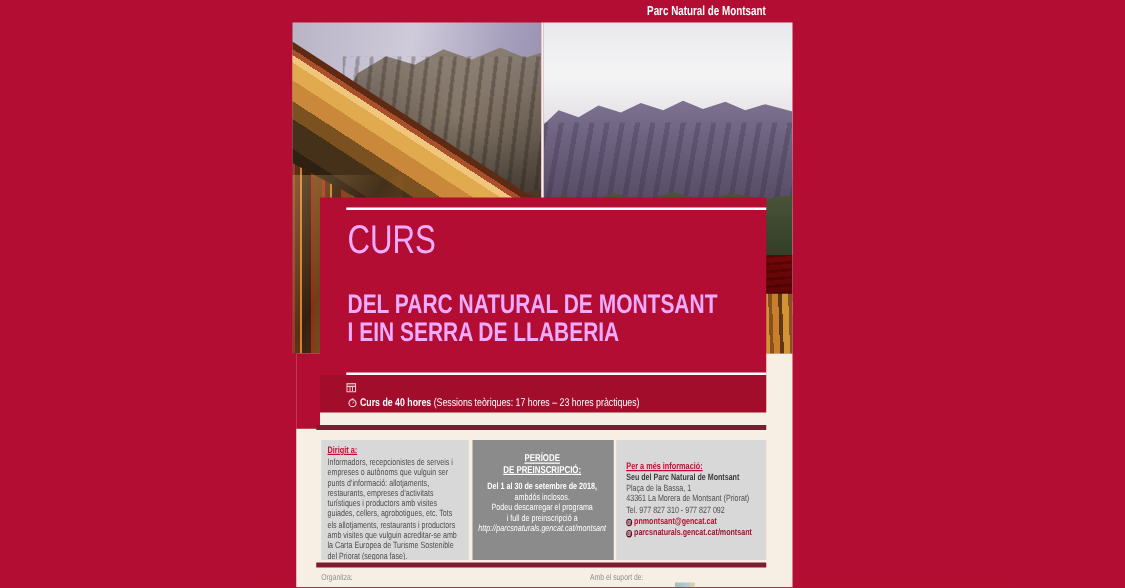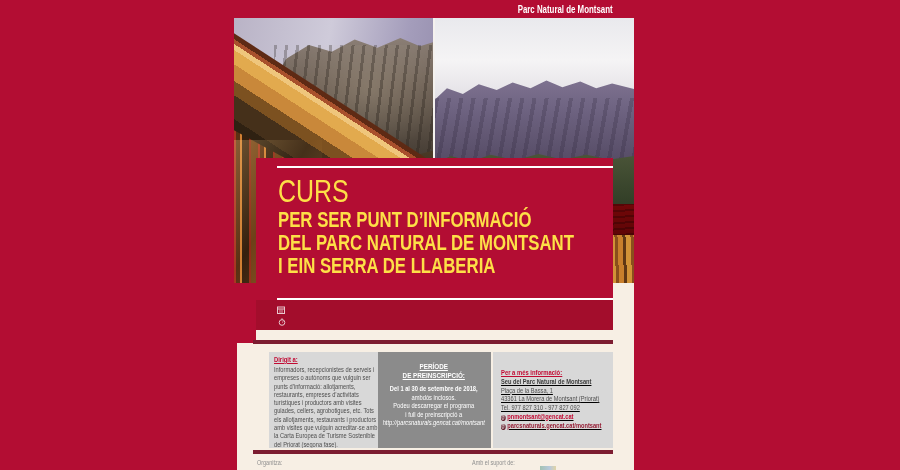--- a/index.html
+++ b/index.html
@@ -58,21 +58,21 @@
     background:repeating-linear-gradient(175deg,#a5262b 0 4px,#7e1c20 4px 6px),
                linear-gradient(180deg,#b02c2e,#8c2024);background-blend-mode:multiply;}
   .rp-vines{left:0;top:82%;width:100%;height:18%;
     background:repeating-linear-gradient(88deg,#d29337 0 5px,#8a4f1c 5px 8px,#c87f2c 8px 13px,#5f3714 13px 16px);}
 
   
   .cream{position:absolute;left:237px;top:283px;width:397px;height:187px;background:#f7efe4;}
   .red-filler{position:absolute;left:237px;top:283px;width:19px;height:60px;background:#b30d33;}
 
   
-  .title-block{position:absolute;left:256px;top:158px;width:357px;height:142px;background:#b30d33;color:#fde047;}
+  .title-block{position:absolute;left:256px;top:158px;width:357px;height:142px;background:#b30d33;color:#f0abfc;}
   .wrule{position:absolute;left:21px;width:336px;height:2px;background:#fff;}
   .rule-top{top:8px;}
   .rule-bottom{top:140px;}
   .curs{position:absolute;left:22px;top:17px;font-size:32px;font-weight:300;line-height:1;}
   .tl{position:absolute;left:22px;font-weight:bold;font-size:21.5px;line-height:1;}
   .t1{top:52px;} .t2{top:75px;} .t3{top:98px;}
   .subtitle{position:absolute;left:22px;top:118px;font-size:11.5px;font-weight:normal;}
   .subtitle .cx{transform:scaleX(.74);}
 
   
@@ -80,23 +80,23 @@
   .sched-row1{position:absolute;left:32px;top:2px;font-size:13.5px;font-weight:bold;}
   .sched-row1 .cxr{transform:scaleX(.75);transform-origin:0 50%;}
   .sched-row2{position:absolute;left:32px;top:17px;font-size:9px;}
   .cal-icon{position:absolute;left:21px;top:6px;}
   .clock-icon{position:absolute;left:22px;top:18px;}
 
   
   .rule1,.rule2{position:absolute;left:253px;width:360px;height:3.5px;background:#7c1c30;}
   .rule1{top:340px;} .rule2{top:450px;}
   .panel{position:absolute;top:352px;height:96px;overflow:hidden;}
-  .panel-left{left:257px;width:118px;background:#d8d8d8;padding:3px 5px;margin-left:12px;}
+  .panel-left{left:257px;width:118px;background:#d8d8d8;padding:3px 5px;}
   .panel-mid{left:377.5px;width:113px;background:#8b8b8b;color:#fff;padding-top:10px;}
-  .panel-right{left:492.5px;width:120px;background:#d8d8d8;padding:16px 4px 0 8px;text-decoration:underline;}
+  .panel-right{left:492.5px;width:120px;background:#d8d8d8;padding:16px 4px 0 8px;}
   .p-head{color:#c20a33;font-weight:bold;font-size:7.5px;text-decoration:underline;line-height:10px;}
   .p-body{color:#4e4e4e;font-size:7.3px;line-height:8.3px;margin-top:1px;}
   .mid-head{font-weight:bold;font-size:8px;line-height:9px;text-decoration:underline;}
   .mid-line{font-size:7.3px;line-height:8.6px;}
   .mid-bold{font-weight:bold;}
   .mid-url{font-style:italic;}
   .mid-gap{height:5px;}
   .c-org{color:#3b3b3b;font-weight:bold;font-size:7.3px;line-height:8.7px;}
   .c-line{color:#4e4e4e;font-size:7.3px;line-height:8.7px;}
   .c-email{color:#c20a33;font-weight:bold;font-size:7.3px;line-height:8.7px;}
@@ -140,23 +140,20 @@
   </div>
 
   <div class="cream"></div>
   <div class="red-filler"></div>
 
   <div class="title-block">
     <div class="wrule rule-top"></div>
     <div class="curs">
       <span class="cx">CURS</span>
     </div>
-    <div class="tl t1">
-      <span class="cx">PER SER PUNT D’INFORMACIÓ</span>
-    </div>
     <div class="tl t3">
       <span class="cx">I EIN SERRA DE LLABERIA</span>
     </div>
     <div class="tl t2">
       <span class="cx">DEL PARC NATURAL DE MONTSANT</span>
     </div>
     <div class="wrule rule-bottom"></div>
   </div>
 
   <div class="date-bar">
@@ -164,20 +161,23 @@
       <rect x="0.5" y="1" width="7" height="6.5" fill="none" stroke="#e8c7cd" stroke-width="1"></rect>
       <line x1="0.5" y1="3" x2="7.5" y2="3" stroke="#e8c7cd" stroke-width="1"></line>
       <line x1="3" y1="3.5" x2="3" y2="7" stroke="#e8c7cd" stroke-width="0.8"></line>
       <line x1="5" y1="3.5" x2="5" y2="7" stroke="#e8c7cd" stroke-width="0.8"></line>
     </svg>
     <svg class="clock-icon" width="8" height="8" viewBox="0 0 8 8">
       <circle cx="4" cy="4.5" r="2.8" fill="none" stroke="#e8c7cd" stroke-width="1"></circle>
       <line x1="4" y1="0.5" x2="4" y2="1.6" stroke="#e8c7cd" stroke-width="1.4"></line>
       <line x1="4" y1="4.5" x2="5.4" y2="3.4" stroke="#e8c7cd" stroke-width="0.8"></line>
     </svg>
+    <div class="sched-row2">
+      <span class="cx"><b>Curs de 40 hores</b>&nbsp;<span>(Sessions teòriques: 17 hores – 23 hores pràctiques)</span></span>
+    </div>
   </div>
 
   <div class="rule1"></div>
 
   <div class="panel panel-left">
     <div class="shrink">
       <div class="p-head">Dirigit a:</div>
       <div class="p-body">Informadors, recepcionistes de serveis i empreses o autònoms que vulguin ser punts d’informació: allotjaments, restaurants, empreses d’activitats turístiques i productors amb visites guiades, cellers, agrobotigues, etc. Tots els allotjaments, restaurants i productors amb visites que vulguin acreditar-se amb la Carta Europea de Turisme Sostenible del Priorat (segona fase).</div>
 
     </div>

